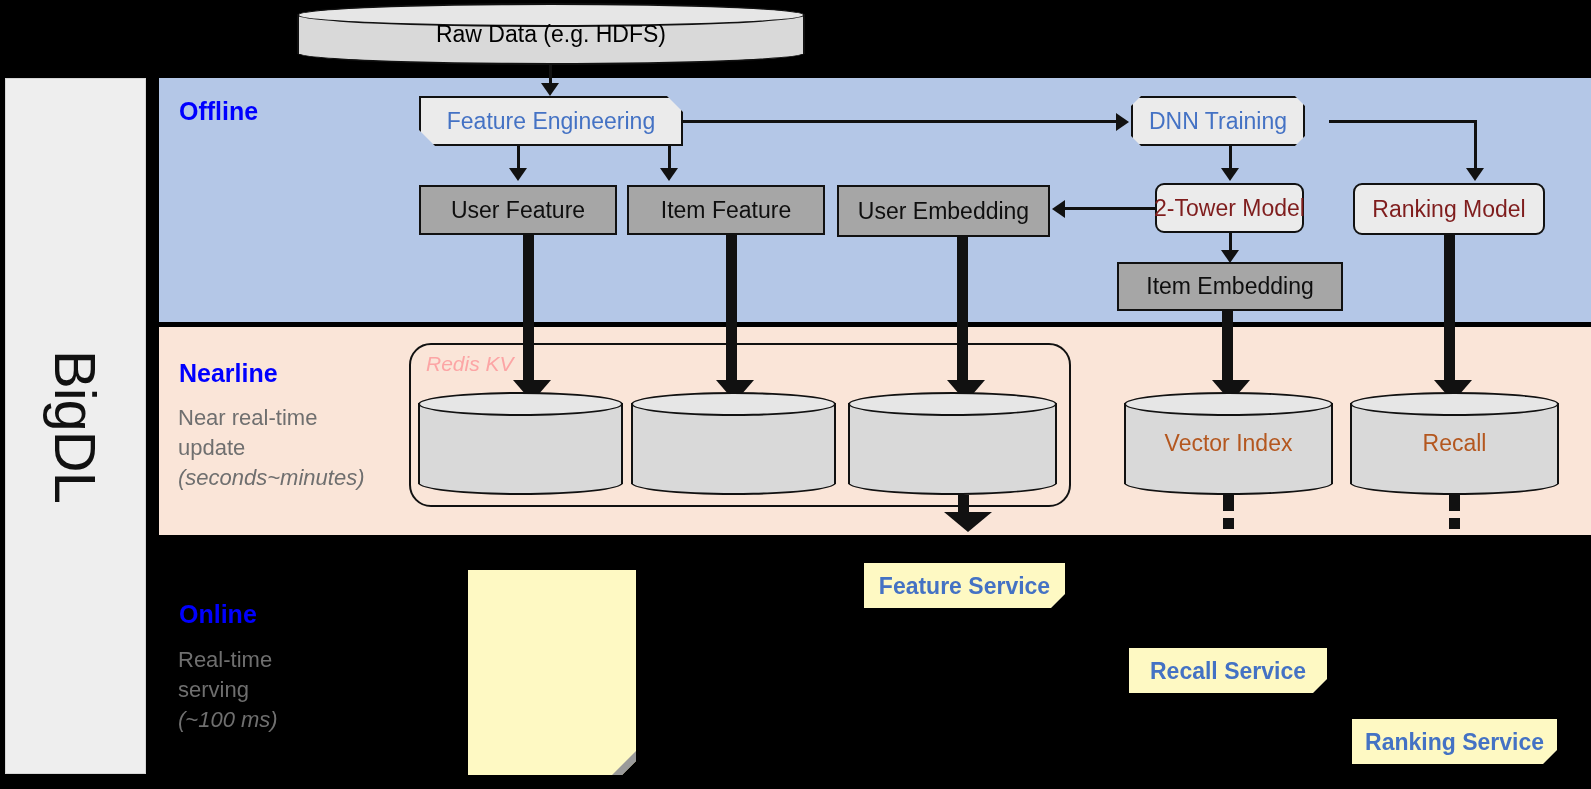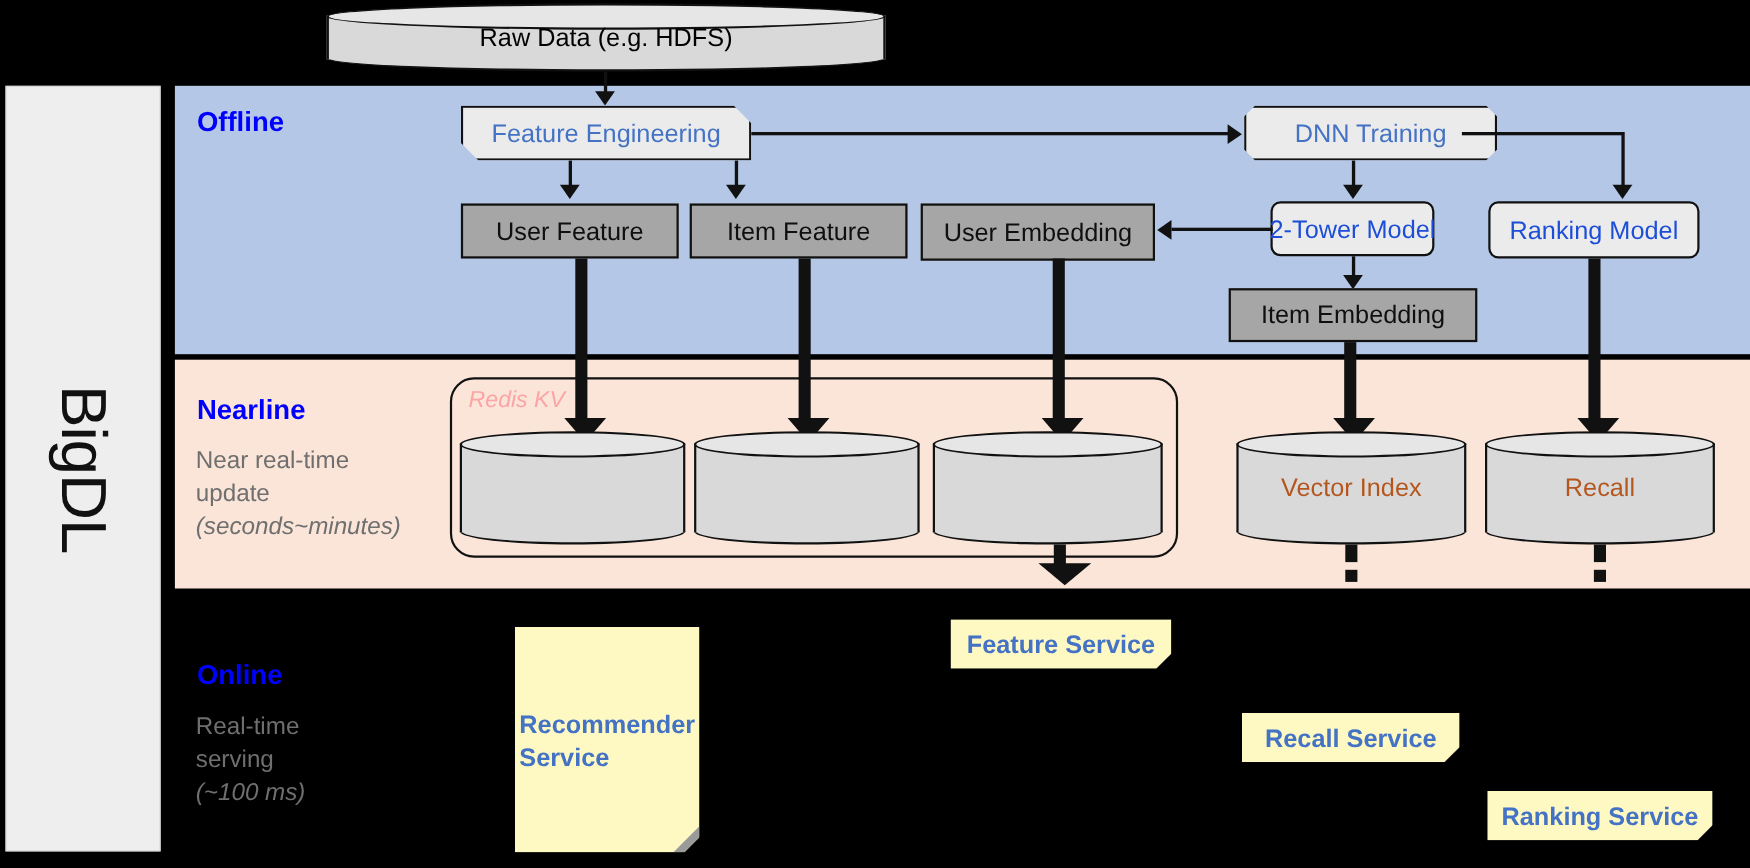--- a/index.html
+++ b/index.html
@@ -40,21 +40,21 @@
   #t-online{left:179px;top:600px;}
   #s-online{left:178px;top:645px;}
 
   
   .proc{
     position:absolute;background:#ebebeb;border:2.5px solid #111;
     display:flex;align-items:center;justify-content:center;
     font-size:23px;white-space:nowrap;box-sizing:border-box;
   }
   .proc.blue-txt{color:#4472c4;}
-  .proc.green-txt{color:#1d4ed8;justify-content:center;}
+  .proc.green-txt{color:#7f1d1d;justify-content:center;}
   .proc.rounded{border-radius:9px;}
 
   
   .snip{
     clip-path:polygon(0 0, calc(100% - 16px) 0, 100% 16px, 100% 100%, 16px 100%, 0 calc(100% - 16px));
   }
   .bowtie{
     clip-path:polygon(0 10px, 10px 0, calc(100% - 10px) 0, 100% 10px, 100% calc(100% - 10px),
       calc(100% - 10px) 100%, 10px 100%, 0 calc(100% - 10px));
   }
@@ -171,21 +171,21 @@
     <div class="cap">Raw Data (e.g. HDFS)</div>
   </div>
 
   <div class="ln thin-v" style="left:549px;top:65px;height:24px;"></div>
   <div class="arrow-d" style="left:541px;top:83px;"></div>
 
   <div class="proc snip blue-txt" style="left:419px;top:96px;width:264px;height:50px;">
     <span>Feature Engineering</span>
   </div>
 
-  <div class="proc bowtie blue-txt" style="left:1131px;top:96px;width:230px;height:50px;">
+  <div class="proc bowtie blue-txt" style="left:1131px;top:96px;width:174px;height:50px;">
     <span>DNN Training</span>
   </div>
 
   <div class="ln thin-h" style="left:683px;top:120px;width:434px;"></div>
   <div class="arrow-r" style="left:1116px;top:113px;"></div>
 
   <div class="ln thin-v" style="left:517px;top:146px;height:26px;"></div>
   <div class="arrow-d" style="left:509px;top:168px;"></div>
 
   <div class="ln thin-v" style="left:668px;top:146px;height:26px;"></div>
@@ -281,24 +281,20 @@
   <div class="ln thick-v" style="left:958px;top:495px;height:22px;"></div>
   <div class="arrow-d big" style="left:944px;top:512px;border-left-width:24px;border-right-width:24px;border-top-width:20px;"></div>
 
   <div class="dash-sq" style="left:1223px;top:495px;height:16px;"></div>
   <div class="dash-sq" style="left:1223px;top:518px;"></div>
 
   <div class="dash-sq" style="left:1449px;top:495px;height:16px;"></div>
   <div class="dash-sq" style="left:1449px;top:518px;"></div>
 
   <div class="note folded" style="left:468px;top:570px;width:168px;height:205px;">
-    <div>
-      <div>Recommender</div>
-      <div>Service</div>
-    </div>
     <div class="fold" style="width:24px;height:24px;"></div>
   </div>
 
   <div class="note folded" style="left:864px;top:563px;width:201px;height:45px;">
     <span>Feature Service</span>
     <div class="fold"></div>
   </div>
 
   <div class="note folded" style="left:1129px;top:648px;width:198px;height:45px;">
     <span>Recall Service</span>

